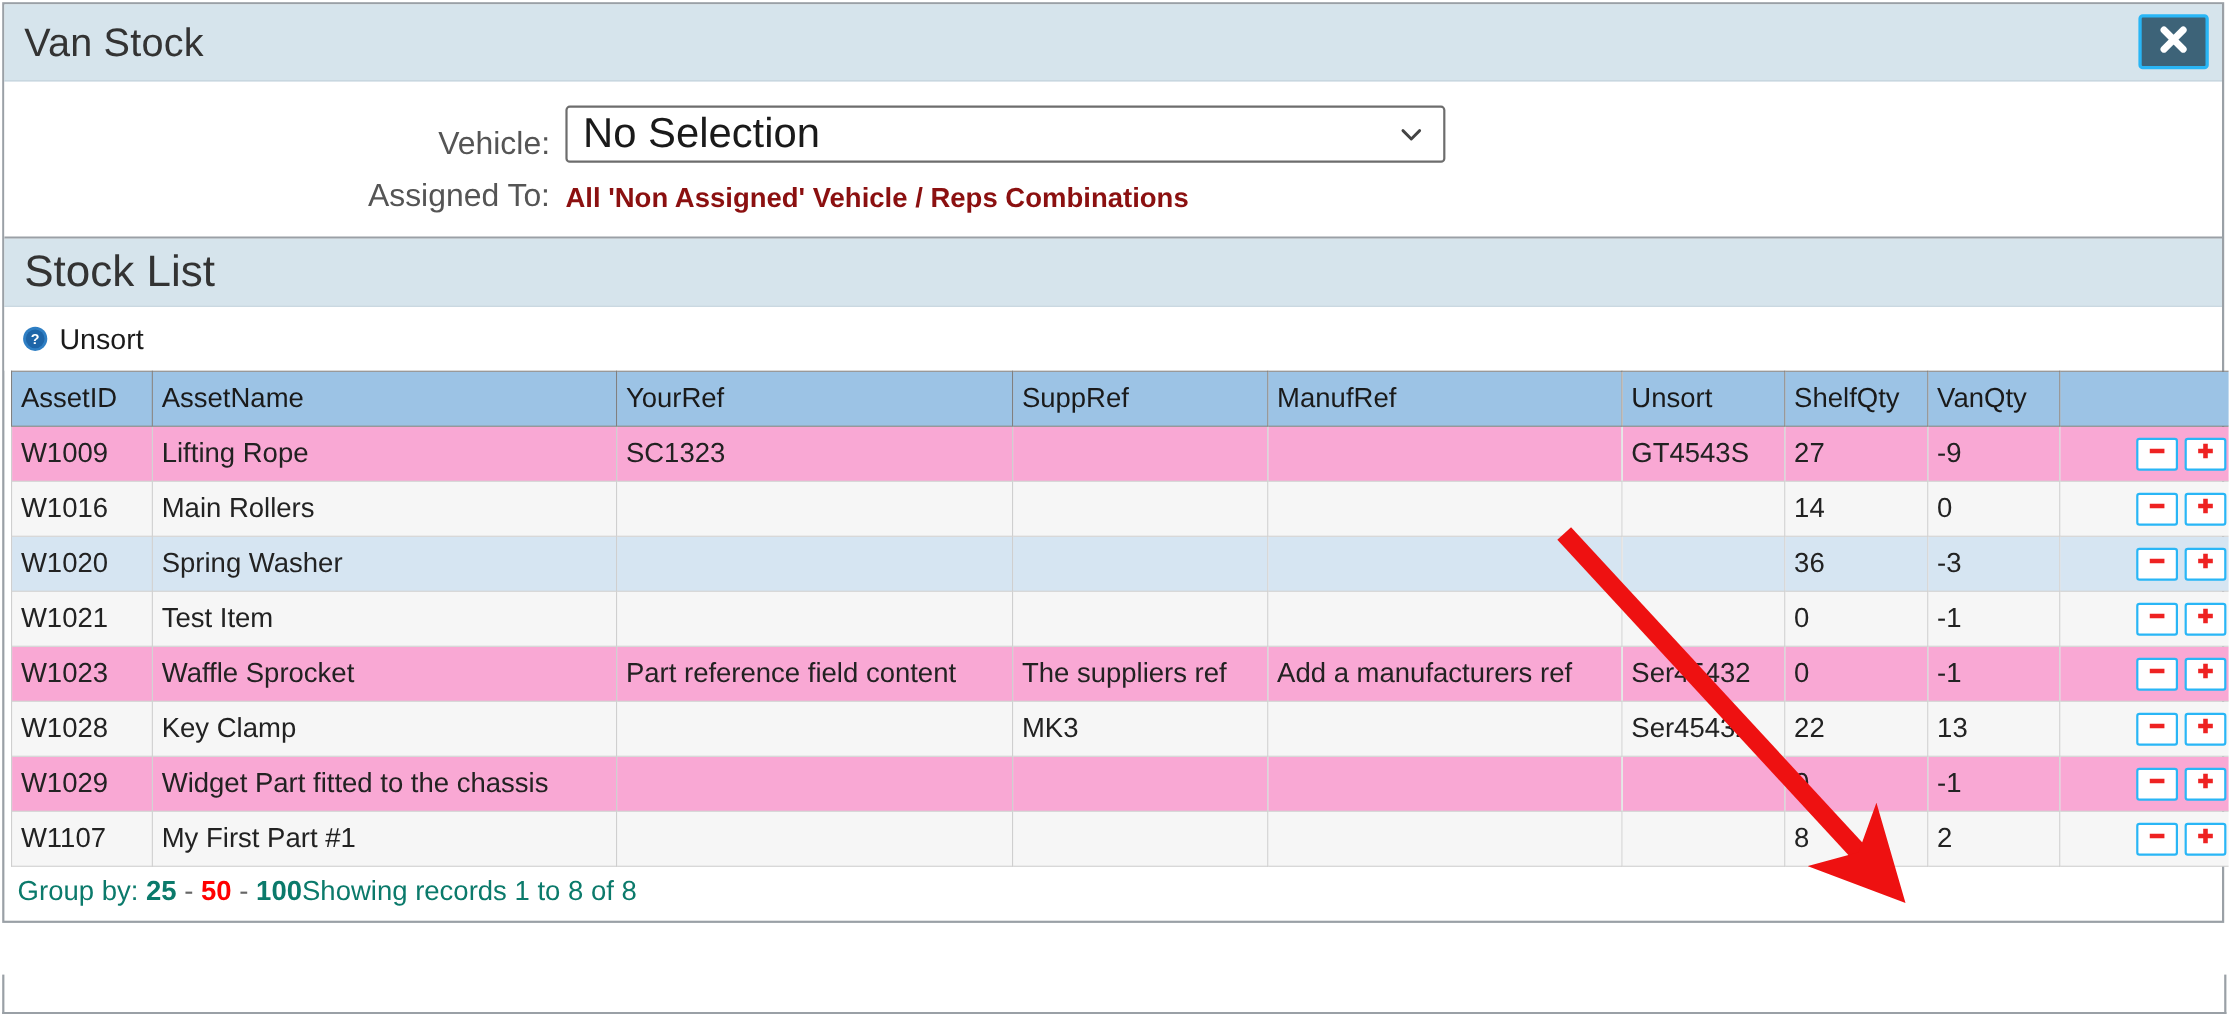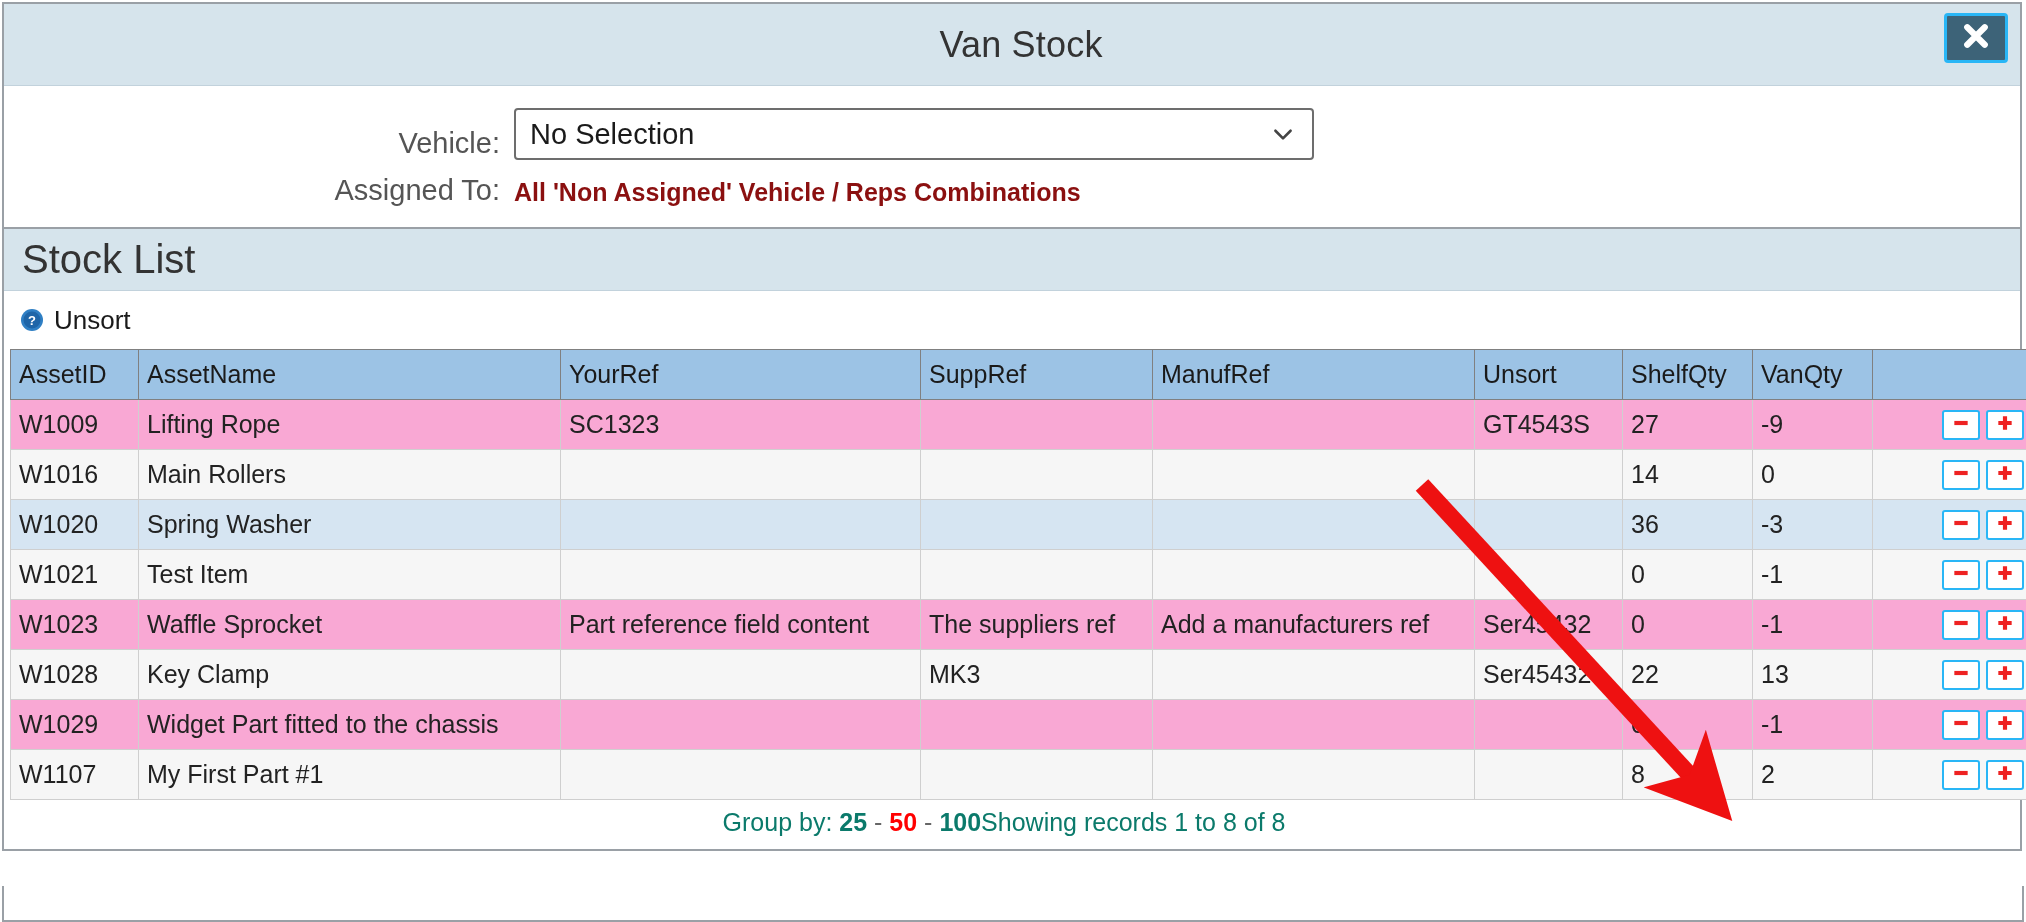--- a/index.html
+++ b/index.html
@@ -21,26 +21,25 @@
     position: absolute;
     left: 2px; top: 2px;
     width: 2020px;
     border: 2px solid #9aa0a6;
     background: #ffffff;
   }
 
   
   .titlebar {
     position: relative;
-    height: 82px;
+    height: 70px;
     background: #d6e4ec;
     border-bottom: 1px solid #c2d2dc;
     display: flex;
     align-items: center;
-    justify-content: center;
   }
   .titlebar .title {
     font-size: 36px;
     color: #333333;
     padding-left: 18px;
     font-weight: 400;
     letter-spacing: .2px;
   }
   .close-btn {
     position: absolute;
@@ -77,21 +76,21 @@
     position: relative;
     width: 800px; height: 52px;
     border: 2px solid #6d6d6d;
     border-radius: 4px;
     background: #ffffff;
     display: flex;
     align-items: center;
     cursor: pointer;
   }
   .vehicle-select .val {
-    font-size: 29px;
+    font-size: 38px;
     color: #1a1a1a;
     padding-left: 14px;
   }
   .vehicle-select .chev {
     position: absolute; right: 16px; top: 50%;
     transform: translateY(-50%);
     width: 26px; height: 26px;
   }
   .assigned-val {
     font-size: 25px;
@@ -188,21 +187,21 @@
   col.c-suppref  { width: 232px; }
   col.c-manufref { width: 322px; }
   col.c-serial   { width: 148px; }
   col.c-shelf    { width: 130px; }
   col.c-van      { width: 120px; }
   col.c-act      { width: 170px; }
 
   
   .tfooter {
     display: flex;
-    justify-content: center;
+    justify-content: flex-start;
     align-items: center;
     padding: 8px 28px 12px 12px;
     font-size: 25px;
   }
   .groupby { color: #0b7a6b; }
   .groupby .gb-num { font-weight: bold; color: #0b7a6b; cursor: pointer; }
   .groupby .gb-num.active { color: #ff0000; }
   .groupby .gb-sep { color: #666666; }
   .showing { color: #0b7a6b; }
 

